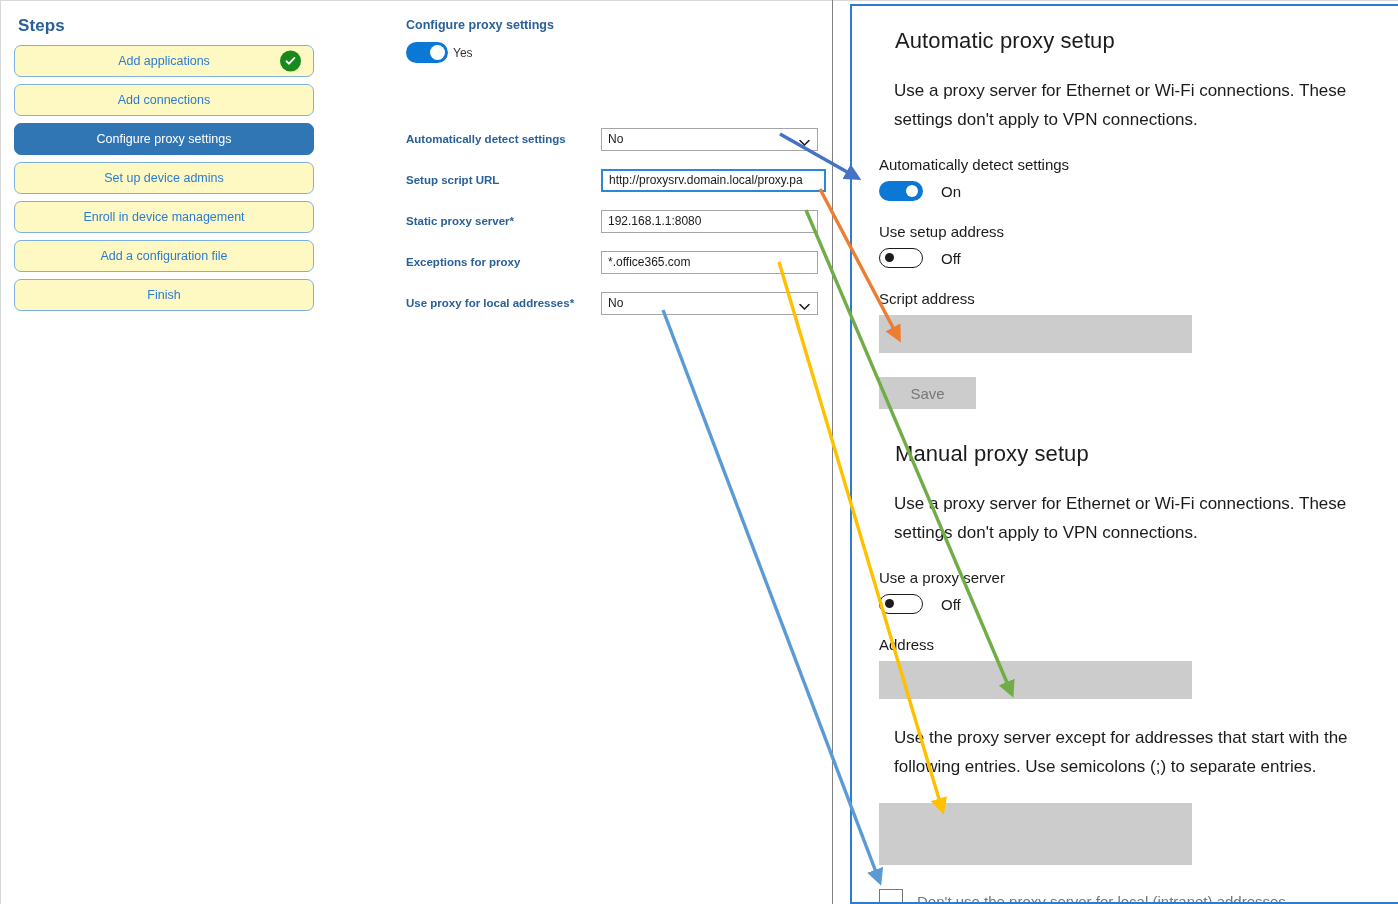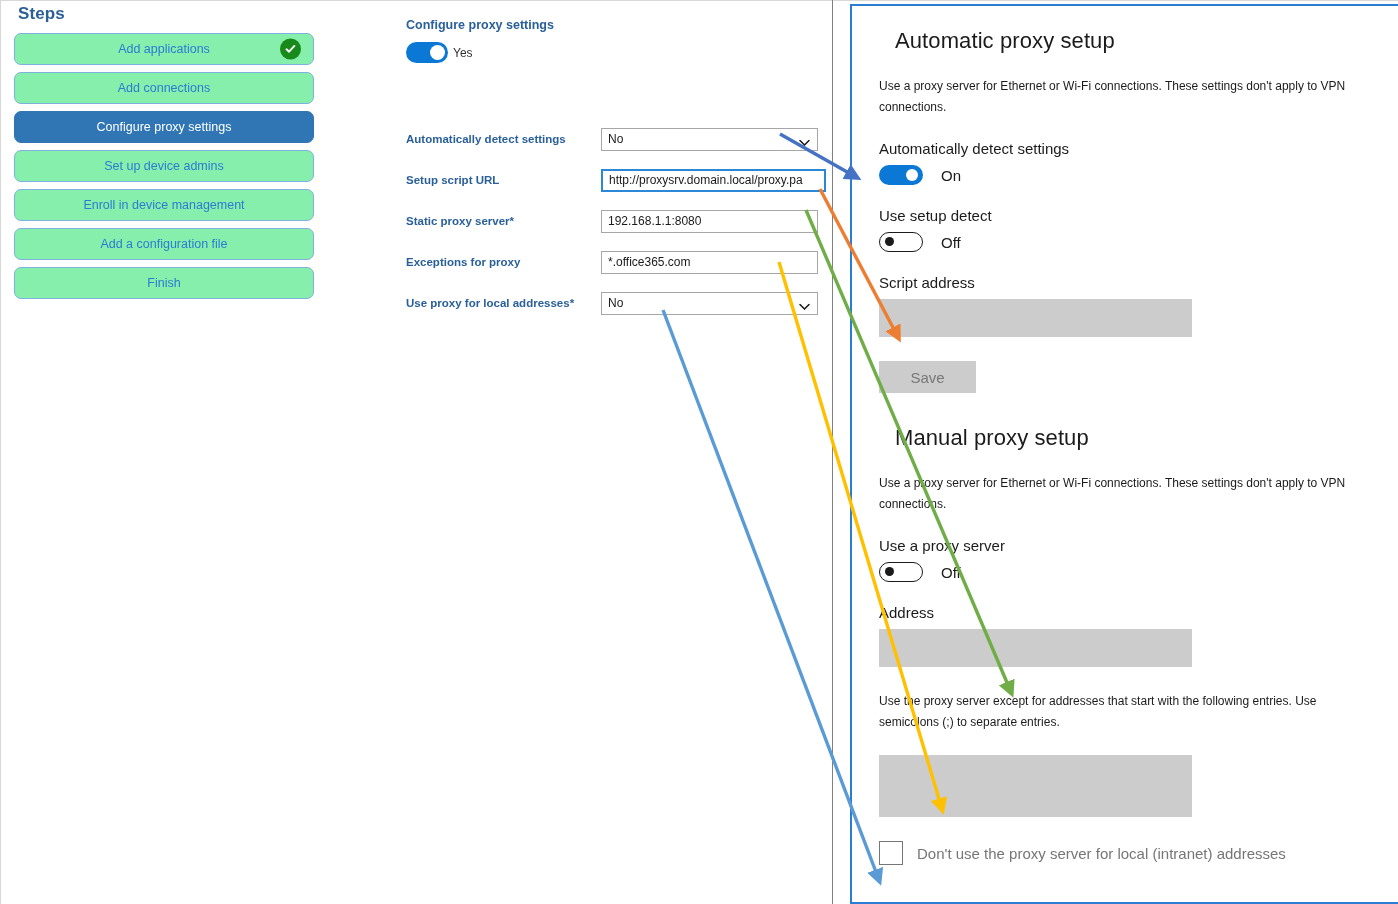--- a/index.html
+++ b/index.html
@@ -13,31 +13,31 @@
   }
 
   
   #root { position:absolute; inset:0; }
 
   .edge-left  { position:absolute; left:0; top:0; width:1px; height:904px; background:#d8d8d8; }
   .edge-top   { position:absolute; left:0; top:0; width:1398px; height:1px; background:#d8d8d8; }
   .divider-gray { position:absolute; left:832px; top:0; width:1px; height:904px; background:#808080; }
 
   
-  .steps-panel { position:absolute; left:14px; top:4px; width:300px; }
+  .steps-panel { position:absolute; left:14px; top:16px; width:300px; }
   .steps-title {
     font-size:17px; font-weight:bold; color:#2a6099;
     margin:0 0 9px 4px; letter-spacing:.1px;
   }
   .step-btn {
     position:relative;
     height:32px;
     border:1px solid #7eb0e0;
     border-radius:7px;
-    background:#86efac;
+    background:#fef9c3;
     color:#2b7cd3;
     font-size:12.5px;
     display:flex; align-items:center; justify-content:center;
     margin-bottom:7px;
     cursor:pointer;
     user-select:none;
   }
   .step-btn.active {
     background:#3076b5;
     border-color:#3076b5;
@@ -99,22 +99,22 @@
     background:#ffffff;
     padding:22px 28px 0 27px;
     overflow:hidden;
   }
   .win-h1 {
     font-size:22px; color:#1b1b1b; font-weight:normal;
     margin:0 0 22px 16px; letter-spacing:.1px;
   }
   .win-h1.second { margin-top:32px; }
   .win-p {
-    font-size:12px; color:#1b1b1b; line-height:21px;
-    margin:0 0 22px 0; max-width:500px;
+    font-size:17px; color:#1b1b1b; line-height:29px;
+    margin:0 0 22px 15px; max-width:500px;
   }
   .win-lbl { font-size:15px; color:#1b1b1b; margin:0 0 8px 0; }
   .win-toggle-row { display:flex; align-items:center; gap:18px; margin-bottom:22px; }
   .wsw {
     width:44px; height:20px; border-radius:10px; position:relative;
     flex:none; cursor:pointer;
   }
   .wsw.on { background:#0a78d4; }
   .wsw.on .wknob {
     position:absolute; width:12px; height:12px; border-radius:50%;
@@ -262,21 +262,21 @@
     <p class="win-p">Use a proxy server for Ethernet or Wi-Fi connections. These settings don't apply to VPN connections.</p>
 
     <div class="win-lbl">Automatically detect settings</div>
     <div class="win-toggle-row">
       <div class="wsw on">
           <span class="wknob"></span>
         </div>
       <span class="wsw-label">On</span>
     </div>
 
-    <div class="win-lbl">Use setup detect</div>
+    <div class="win-lbl">Use setup address</div>
     <div class="win-toggle-row">
       <div class="wsw off">
           <span class="wknob"></span>
         </div>
       <span class="wsw-label">Off</span>
     </div>
 
     <div class="win-lbl">Script address</div>
     <div class="win-input"></div>
 

